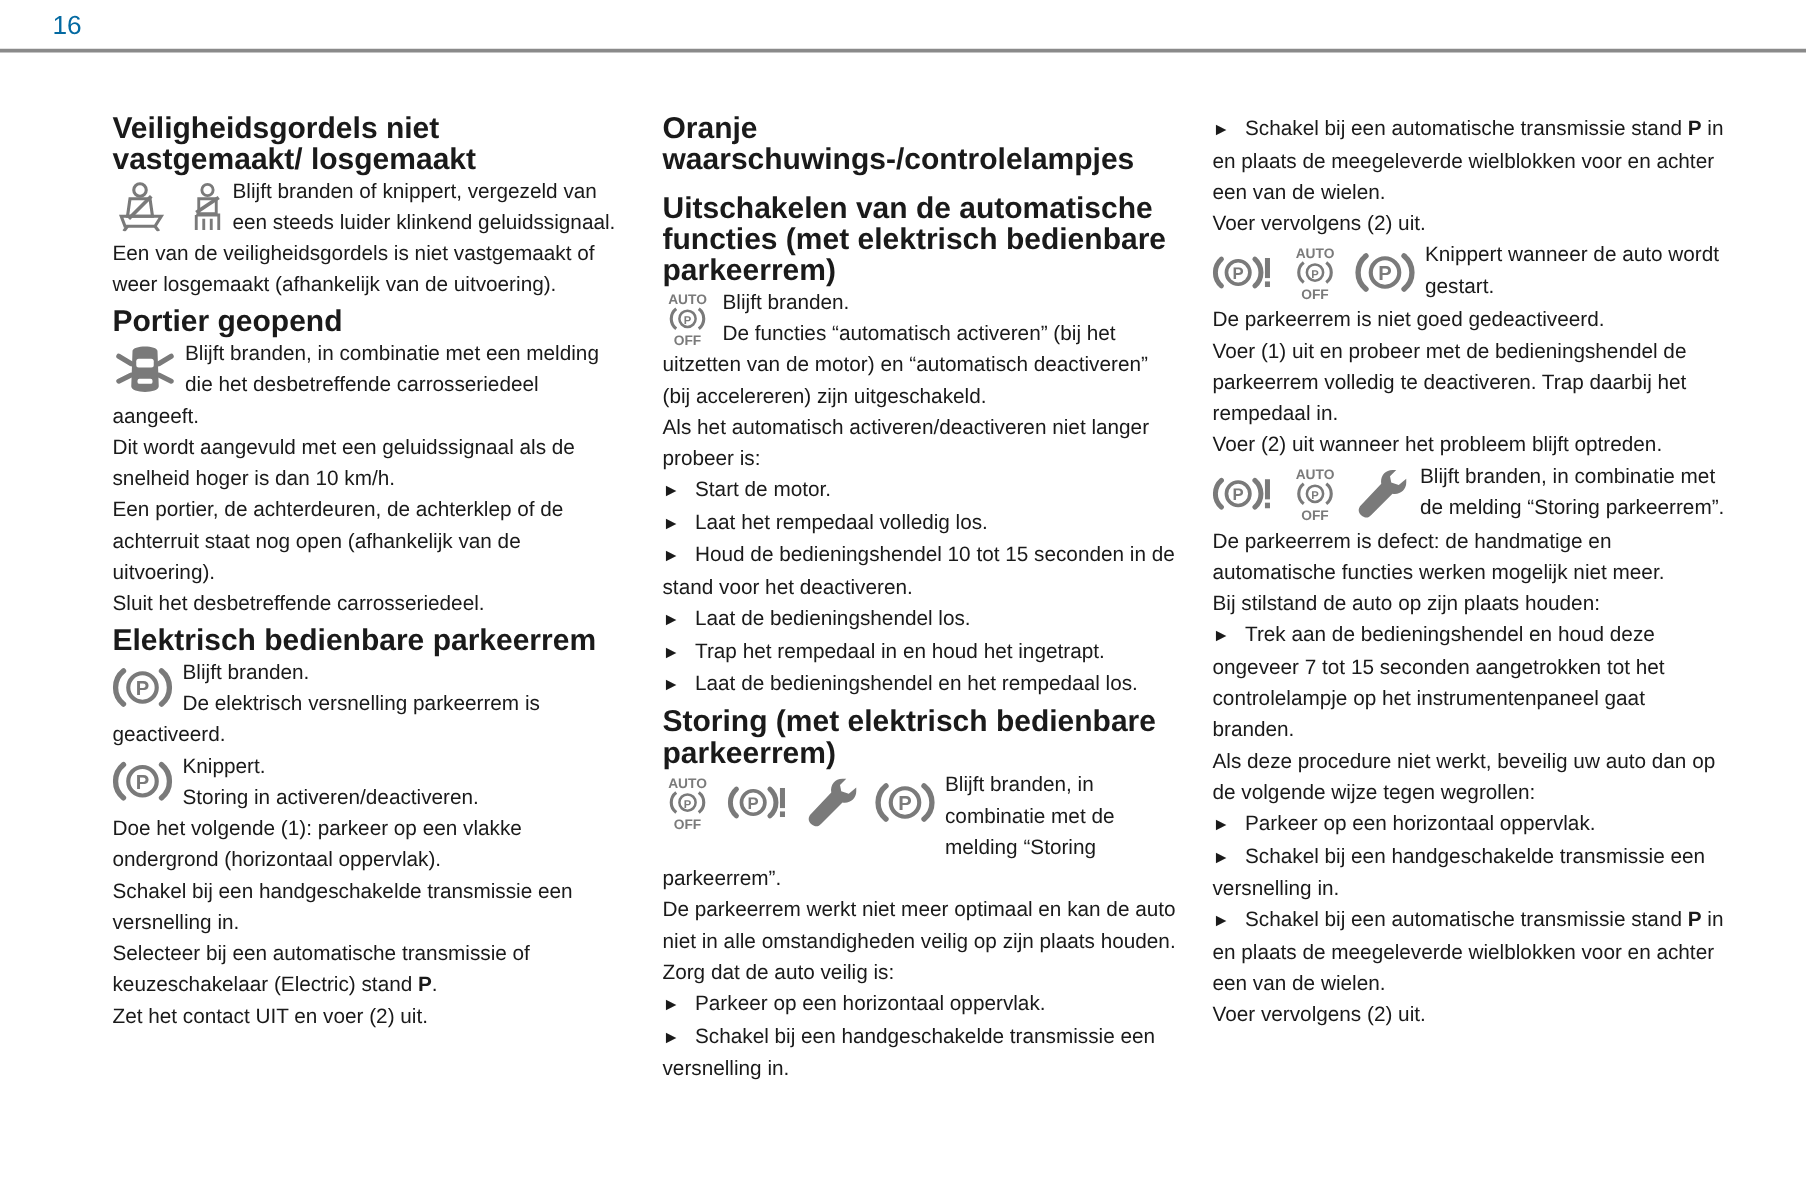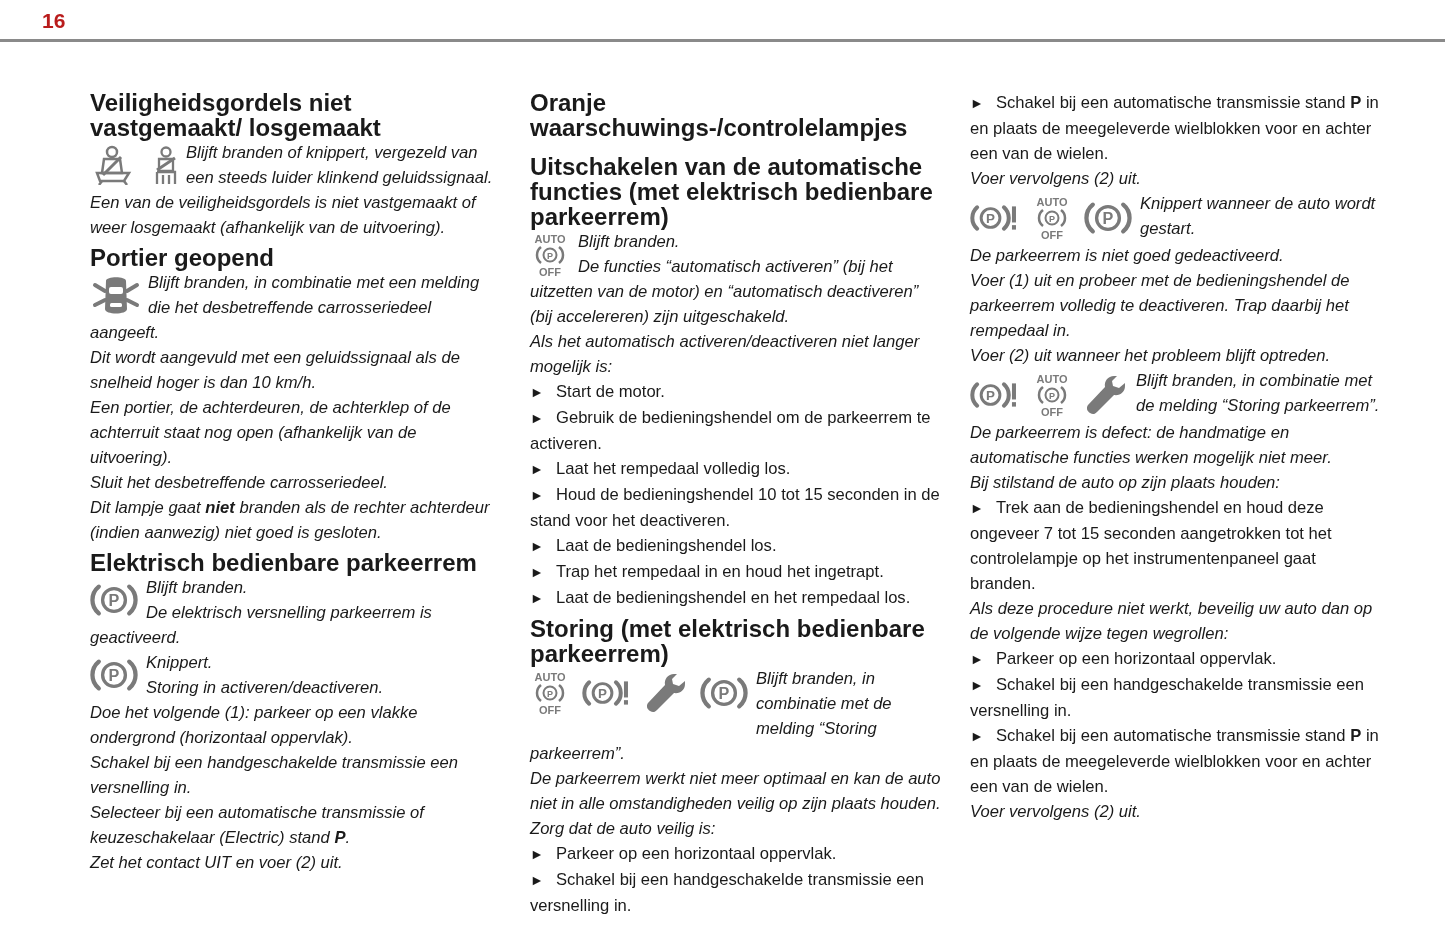--- a/index.html
+++ b/index.html
@@ -2,36 +2,36 @@
 <html><head>
 <meta charset="utf-8">
 <style>
   html, body { margin: 0; padding: 0; background: #ffffff; }
   body {
     width: 1445px; height: 946px; position: relative; overflow: hidden;
     font-family: "Liberation Sans", sans-serif; color: #1a1a1a;
   }
   .page-number {
     position: absolute; left: 42px; top: 9px;
-    font-size: 21px; font-weight: bold; color: #b91c1c;
+    font-size: 21px; font-weight: normal; color: #0369a1;
   }
   .header-rule {
     position: absolute; left: 0; top: 39px; width: 1445px; height: 3px;
     background: #8a8a8a;
   }
   .column { position: absolute; top: 90px; font-size: 16.6px; line-height: 25px; }
   .col1 { left: 90px; width: 412px; }
   .col2 { left: 530px; width: 415px; }
   .col3 { left: 970px; width: 415px; }
   .heading {
     font-weight: bold; font-size: 24px; line-height: 25px; margin: 0;
   }
   .heading.spaced { margin-top: 5px; }
   .heading + .heading { margin-top: 10px; }
-  p { margin: 0; font-style: italic; }
+  p { margin: 0; }
   .bullet { display: block; }
   .bullet .arrow { display: inline-block; width: 26px; font-size: 14px; }
   .icon-block { position: relative; }
   .icons { float: left; display: flex; align-items: center; gap: 10px; margin-right: 8px; margin-top: 2px; height: 46px; }
   .icons svg { display: block; }
   b { font-weight: bold; }
   .clear { clear: both; }
 </style>
 </head>
 <body>
@@ -109,21 +109,20 @@
           <line x1="35" y1="18" x2="45" y2="12" stroke="#7a7a7a" stroke-width="4" stroke-linecap="round"></line>
           <line x1="35" y1="27" x2="45" y2="32" stroke="#7a7a7a" stroke-width="4" stroke-linecap="round"></line>
         </svg>
       </span>
     </div>
     <p>Blijft branden, in combinatie met een melding die het desbetreffende carrosseriedeel aangeeft.</p>
   </div>
   <p class="clear">Dit wordt aangevuld met een geluidssignaal als de snelheid hoger is dan 10 km/h.</p>
   <p>Een portier, de achterdeuren, de achterklep of de achterruit staat nog open (afhankelijk van de uitvoering).</p>
   <p>Sluit het desbetreffende carrosseriedeel.</p>
-  <p><span>Dit lampje gaat </span><b>niet</b><span> branden als de rechter achterdeur (indien aanwezig) niet goed is gesloten.</span></p>
 
   <h2 class="heading spaced">Elektrisch bedienbare parkeerrem</h2>
   <div class="icon-block">
     <div class="icons">
       <span>
           <svg width="48" height="38">
             <use href="#sym-p"></use>
           </svg>
         </span>
     </div>
@@ -154,24 +153,23 @@
     <div class="icons" style="height:48px;">
       <span>
           <svg width="40" height="46">
             <use href="#sym-auto"></use>
           </svg>
         </span>
     </div>
     <p>Blijft branden.</p>
     <p>De functies “automatisch activeren” (bij het uitzetten van de motor) en “automatisch deactiveren” (bij accelereren) zijn uitgeschakeld.</p>
   </div>
-  <p class="clear">Als het automatisch activeren/deactiveren niet langer mogelijk is:</p>
+  <p class="clear">Als het automatisch activeren/deactiveren niet langer probeer is:</p>
   <div>
     <span class="bullet"><span class="arrow">►</span><span>Start de motor.</span></span>
-    <span class="bullet"><span class="arrow">►</span><span>Gebruik de bedieningshendel om de parkeerrem te activeren.</span></span>
     <span class="bullet"><span class="arrow">►</span><span>Laat het rempedaal volledig los.</span></span>
     <span class="bullet"><span class="arrow">►</span><span>Houd de bedieningshendel 10 tot 15 seconden in de stand voor het deactiveren.</span></span>
     <span class="bullet"><span class="arrow">►</span><span>Laat de bedieningshendel los.</span></span>
     <span class="bullet"><span class="arrow">►</span><span>Trap het rempedaal in en houd het ingetrapt.</span></span>
     <span class="bullet"><span class="arrow">►</span><span>Laat de bedieningshendel en het rempedaal los.</span></span>
   </div>
 
   <h2 class="heading spaced">Storing (met elektrisch bedienbare parkeerrem)</h2>
   <div class="icon-block">
     <div class="icons" style="height:50px; gap:12px;">

